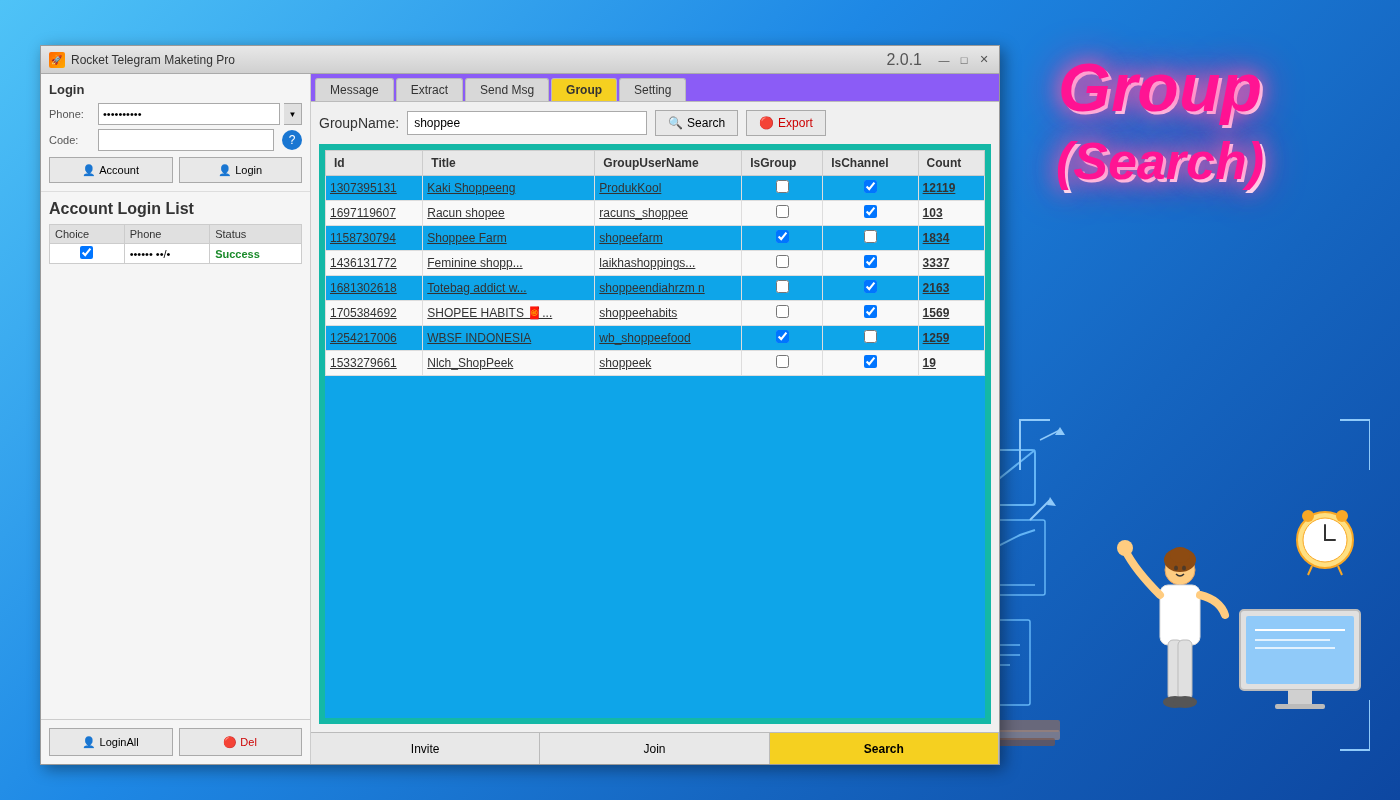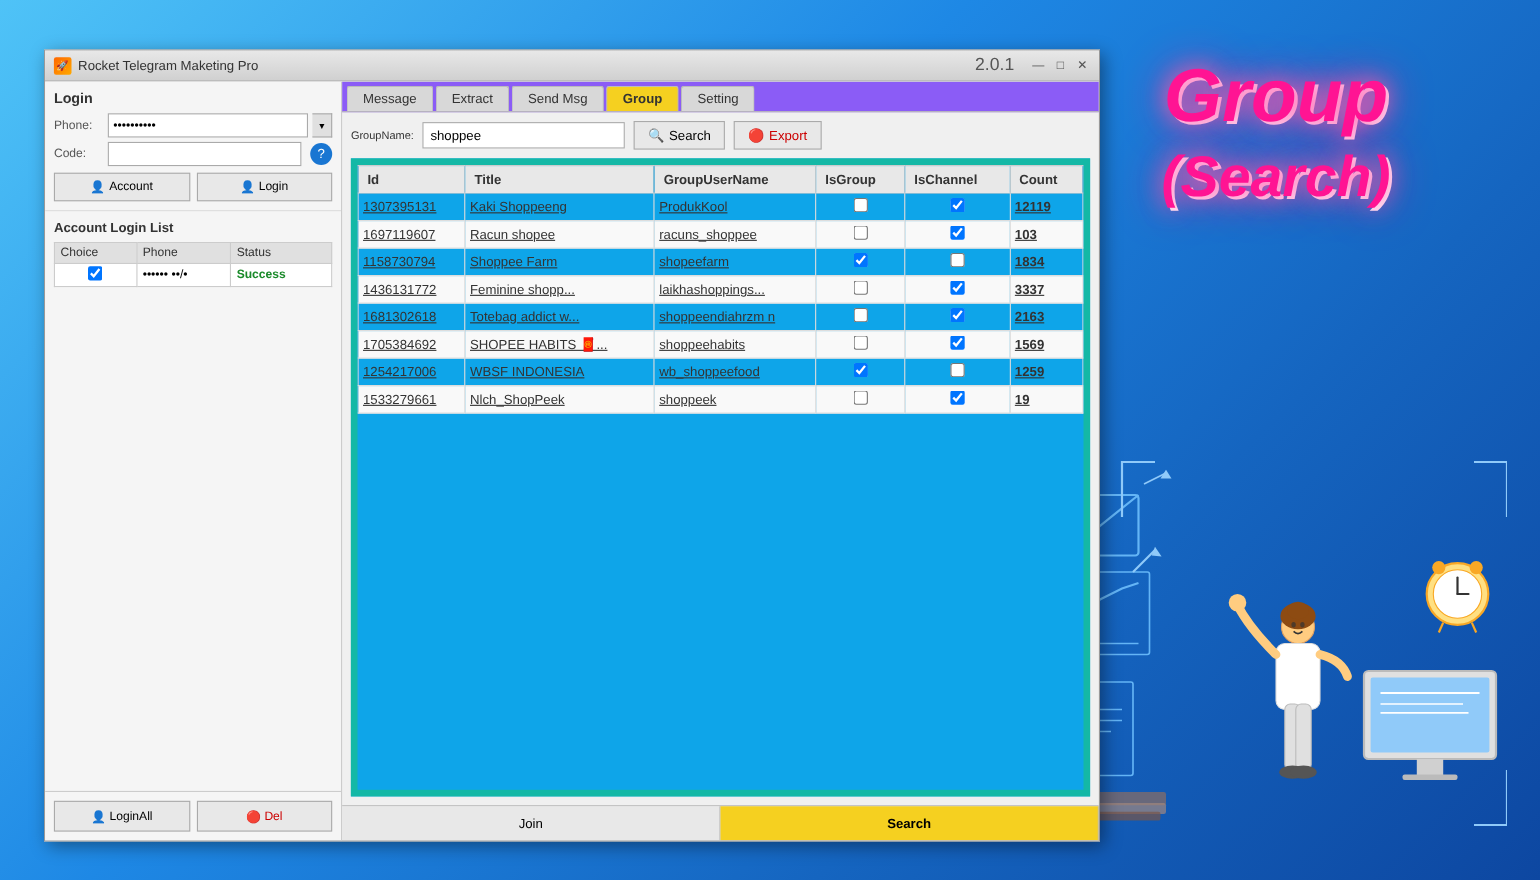--- a/index.html
+++ b/index.html
@@ -207,21 +207,21 @@
     }
 
     .account-login-section {
       padding: 8px;
       flex: 1;
       display: flex;
       flex-direction: column;
     }
 
     .section-title {
-      font-size: 12px;
+      font-size: 16px;
       font-weight: bold;
       color: #333;
       margin-bottom: 6px;
     }
 
     .account-table {
       width: 100%;
       border-collapse: collapse;
       font-size: 11px;
     }
@@ -330,27 +330,27 @@
     }
 
     .search-bar {
       display: flex;
       align-items: center;
       gap: 8px;
       margin-bottom: 8px;
     }
 
     .search-label {
-      font-size: 10px;
+      font-size: 14px;
       color: #333;
       text-align: center;
     }
 
     .search-input {
-      width: 184px;
+      width: 240px;
       height: 24px;
       border: 1px solid #aaa;
       padding: 2px 6px;
       font-size: 12px;
     }
 
     .btn-search {
       height: 26px;
       padding: 0 12px;
       border: 1px solid #aaa;
@@ -754,18 +754,19 @@
         <input type="checkbox" checked="" style="">
       </td>
       <td class="count-green">19</td>
     </tr>
               </tbody>
           </table>
         </div>
       </div>
 
       <div class="bottom-bar">
+        <button class="bottom-tab">Invite</button>
         <button class="bottom-tab">Join</button>
         <button class="bottom-tab active">Search</button>
       </div>
     </div>
   </div>
 </div>
 
 </body></html>

